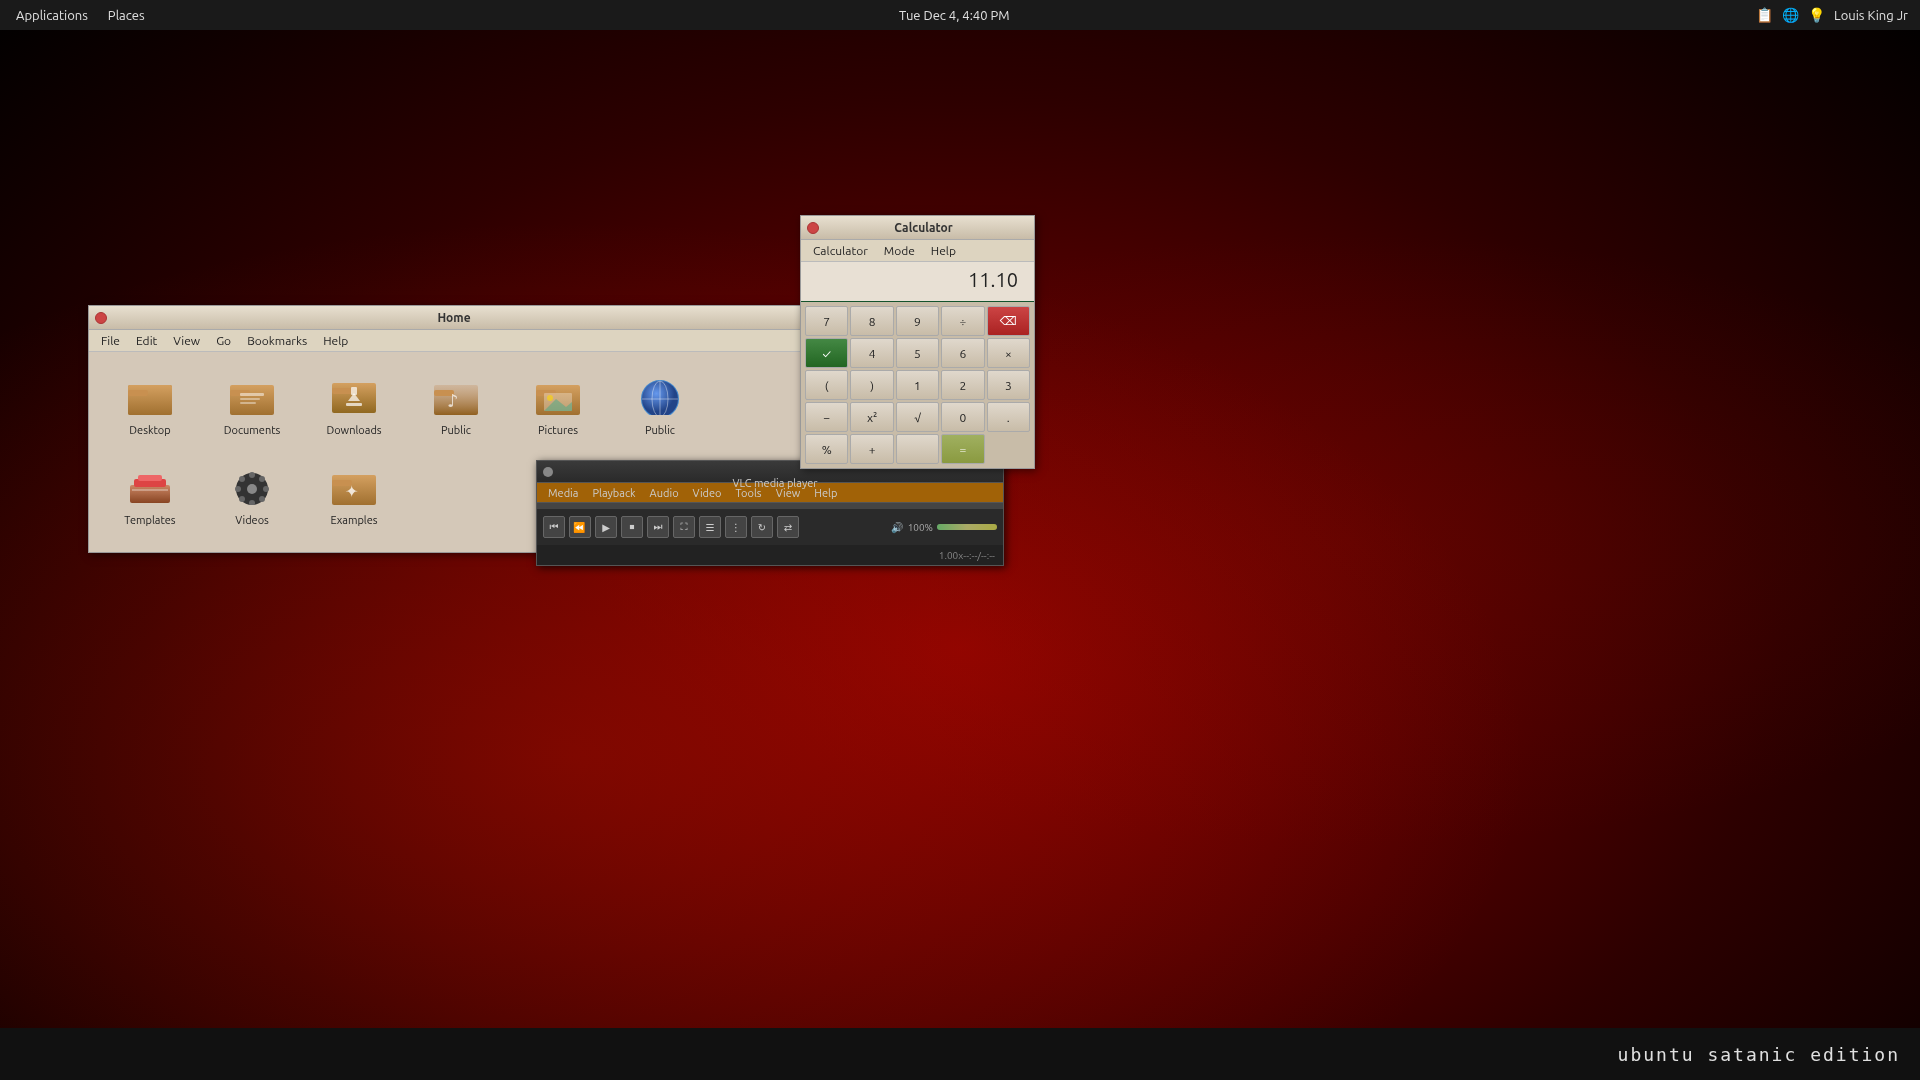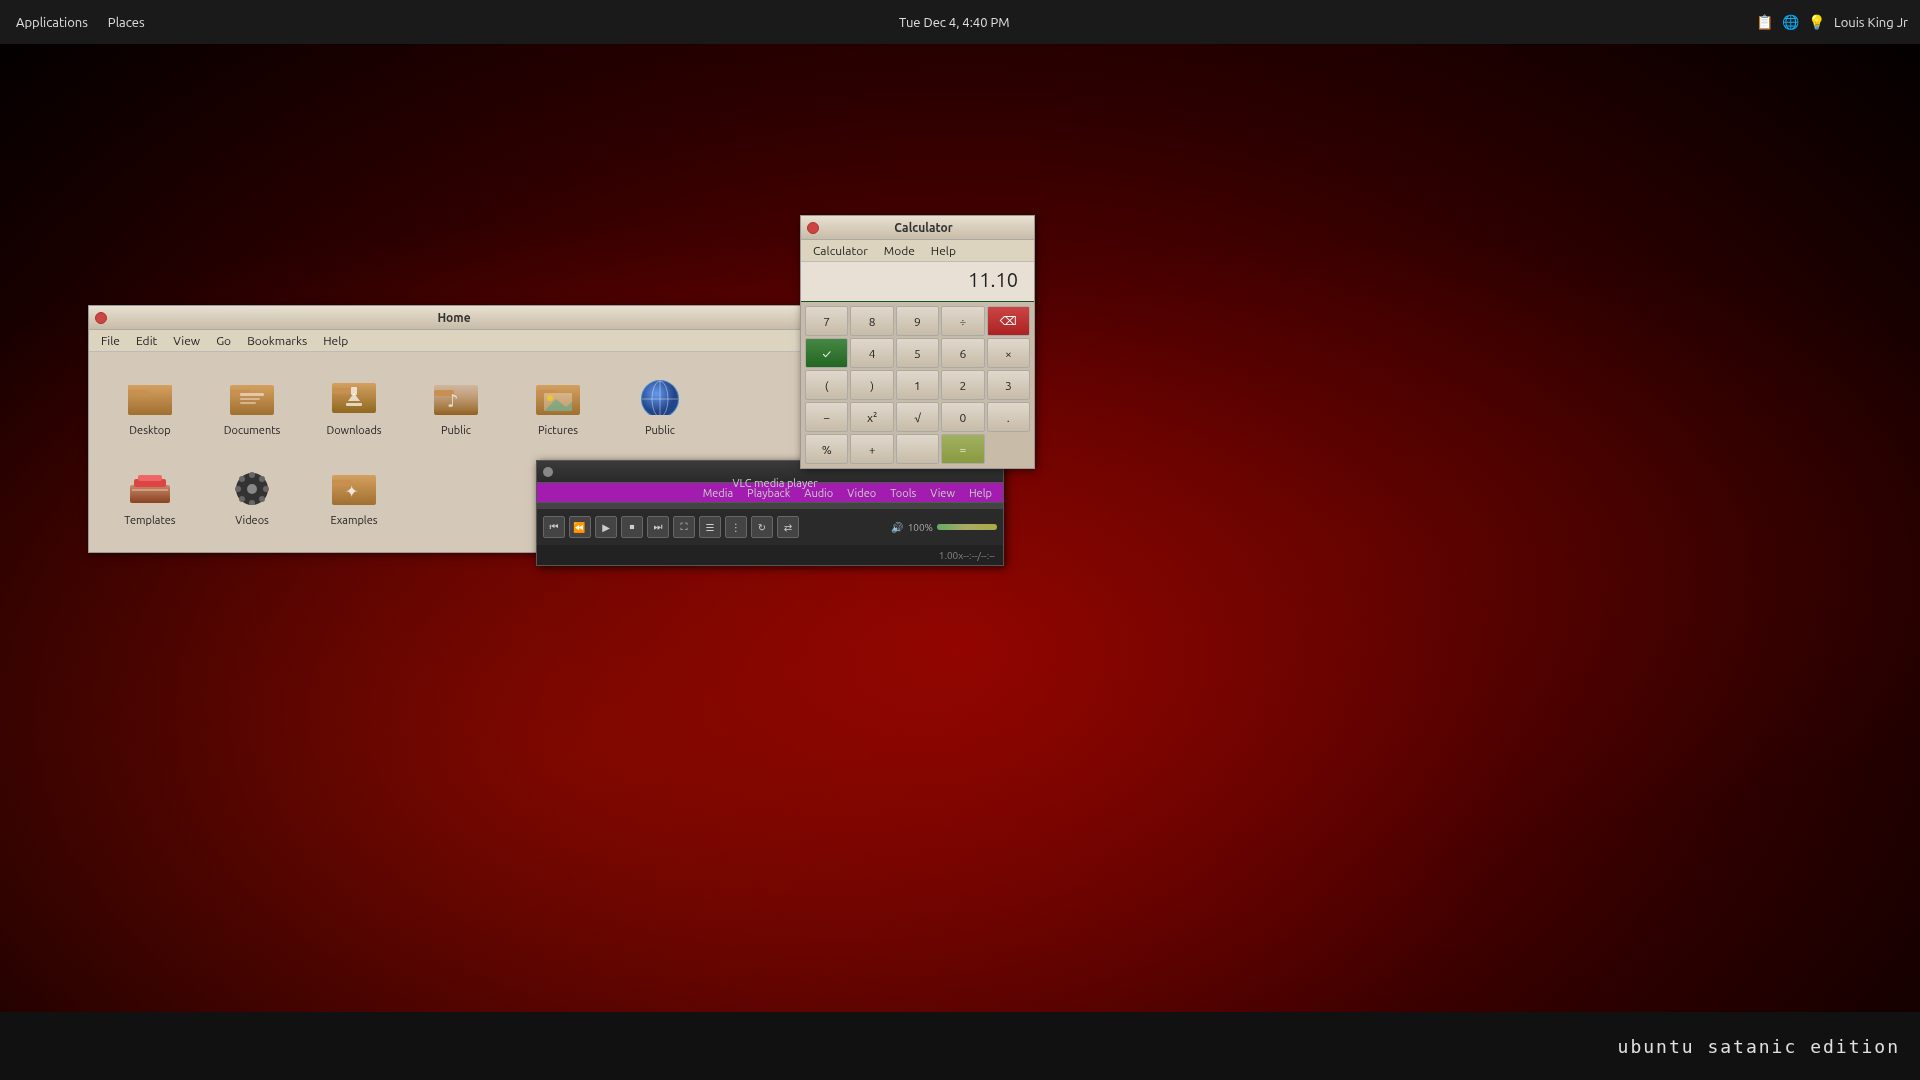--- a/index.html
+++ b/index.html
@@ -28,21 +28,21 @@
         radial-gradient(ellipse at 30% 70%, rgba(180,20,0,0.4) 0%, transparent 50%),
         radial-gradient(ellipse at 70% 50%, rgba(120,10,0,0.3) 0%, transparent 40%);
     }
 
     
     .top-panel {
       position: absolute;
       top: 0;
       left: 0;
       right: 0;
-      height: 44px;
+      height: 30px;
       background: #1a1a1a;
       display: flex;
       align-items: center;
       z-index: 100;
       color: #e0e0e0;
     }
     .top-panel-left {
       display: flex;
       align-items: center;
       gap: 4px;
@@ -79,21 +79,21 @@
       color: #e0e0e0;
       font-size: 13px;
     }
 
     
     .bottom-panel {
       position: absolute;
       bottom: 0;
       left: 0;
       right: 0;
-      height: 68px;
+      height: 52px;
       background: #111;
       z-index: 100;
       display: flex;
       align-items: center;
       justify-content: flex-end;
       padding-right: 20px;
     }
     .distro-label {
       color: #e0e0e0;
       font-size: 18px;
@@ -265,26 +265,25 @@
     }
     .vlc-title {
       flex: 1;
       text-align: center;
       font-size: 11px;
       color: #ccc;
       margin-top: 22px;
     }
     .vlc-menubar {
       height: 20px;
-      background: #a21caf;
+      background: #a16207;
       display: flex;
       align-items: center;
       padding: 0 4px;
       border-bottom: 1px solid #555;
-      justify-content: flex-end;
     }
     .vlc-menu-item {
       padding: 1px 7px;
       font-size: 11px;
       color: #ccc;
       cursor: pointer;
     }
     .vlc-timeline {
       height: 6px;
       background: #444;

